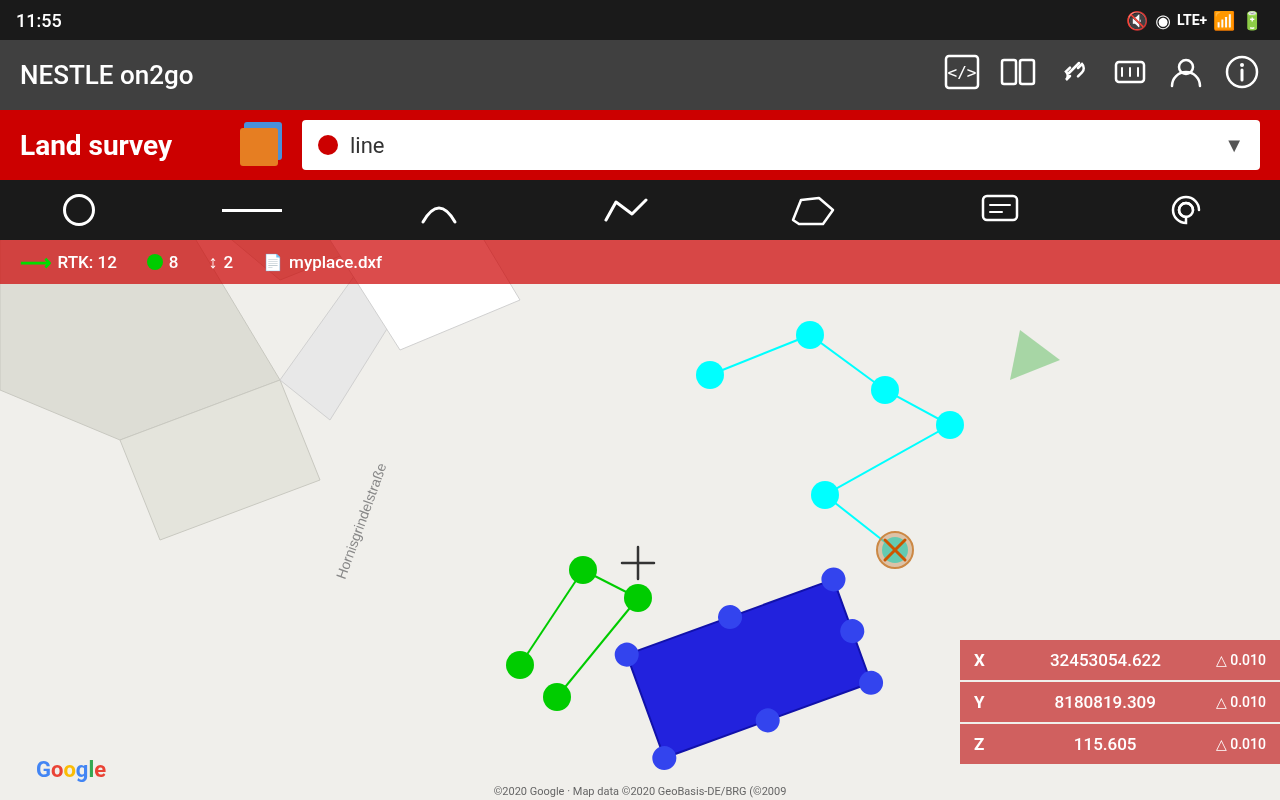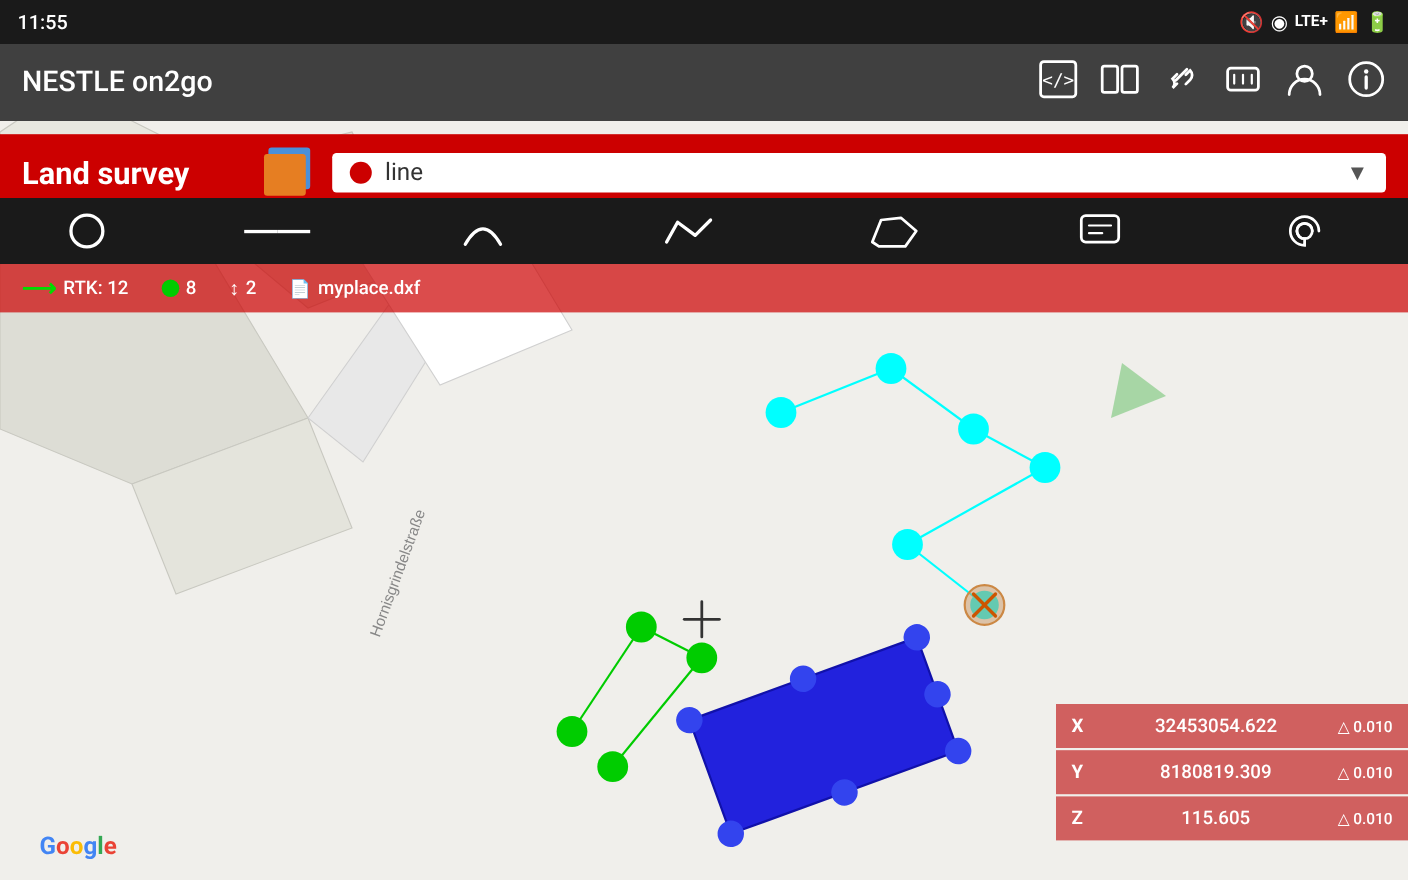--- a/index.html
+++ b/index.html
@@ -61,21 +61,20 @@
       width: 100%;
       height: 70px;
       background: #cc0000;
       display: flex;
       align-items: center;
       padding: 0 20px;
       position: absolute;
       top: 110px;
       z-index: 100;
       gap: 16px;
-      margin-top: 12px;
     }
     #survey-title {
       color: white;
       font-size: 28px;
       font-weight: 700;
       min-width: 200px;
     }
     .layer-stack {
       position: relative;
       width: 50px;
@@ -95,21 +94,21 @@
     }
     .layer-card-front {
       background: #e67e22;
       top: 8px;
       left: 4px;
     }
     .dropdown-container {
       flex: 1;
       background: white;
       border-radius: 4px;
-      height: 36px;
+      height: 50px;
       display: flex;
       align-items: center;
       padding: 0 16px;
       position: relative;
     }
     .dropdown-dot {
       width: 20px;
       height: 20px;
       background: #cc0000;
       border-radius: 50%;
@@ -445,20 +444,21 @@
     <g transform="translate(638, 523)">
       <line x1="-16" y1="0" x2="16" y2="0" stroke="#333" stroke-width="2.5" stroke-linecap="round"></line>
       <line x1="0" y1="-16" x2="0" y2="16" stroke="#333" stroke-width="2.5" stroke-linecap="round"></line>
     </g>
   </svg>
 
   <div id="google-logo">
     <span>G</span><span>o</span><span>o</span><span>g</span><span>l</span><span>e</span>
   </div>
 
+  <div id="attribution">©2020 Google · Map data ©2020 GeoBasis-DE/BRG (©2009</div>
 </div>
 
 <div class="coord-box" id="coord-x">
   <span class="coord-label">X</span>
   <span>32453054.622</span>
   <span class="coord-delta">△ 0.010</span>
 </div>
 <div class="coord-box" id="coord-y">
   <span class="coord-label">Y</span>
   <span>8180819.309</span>

